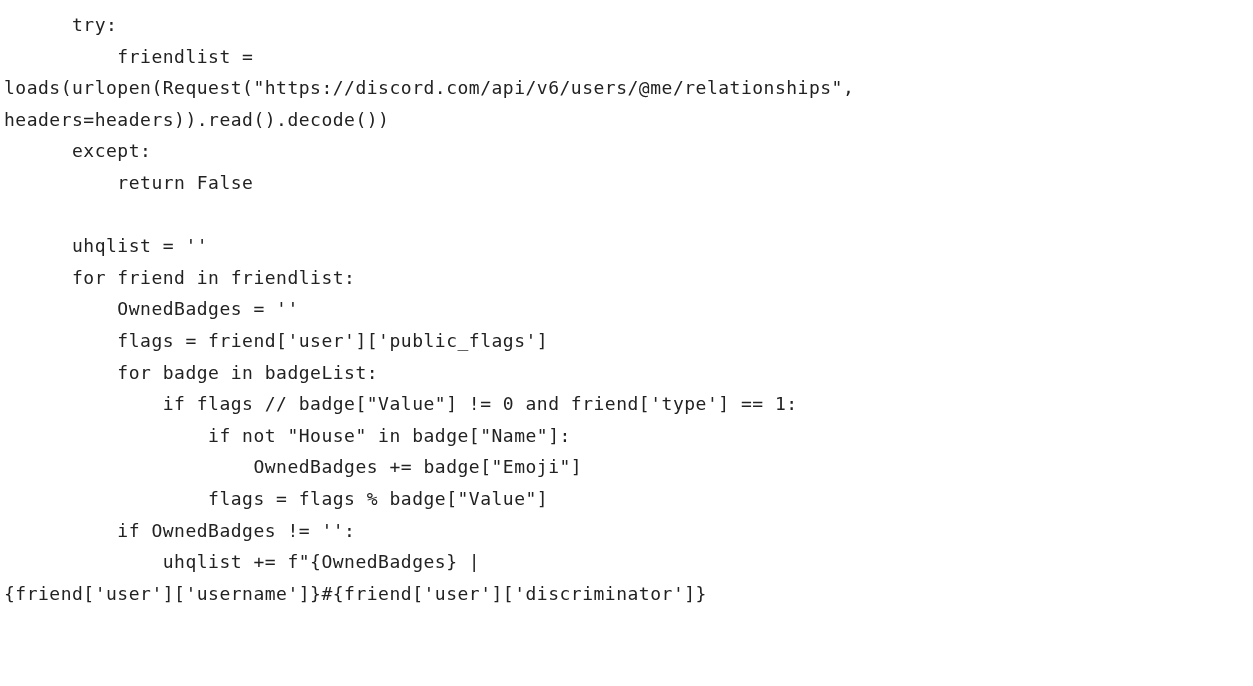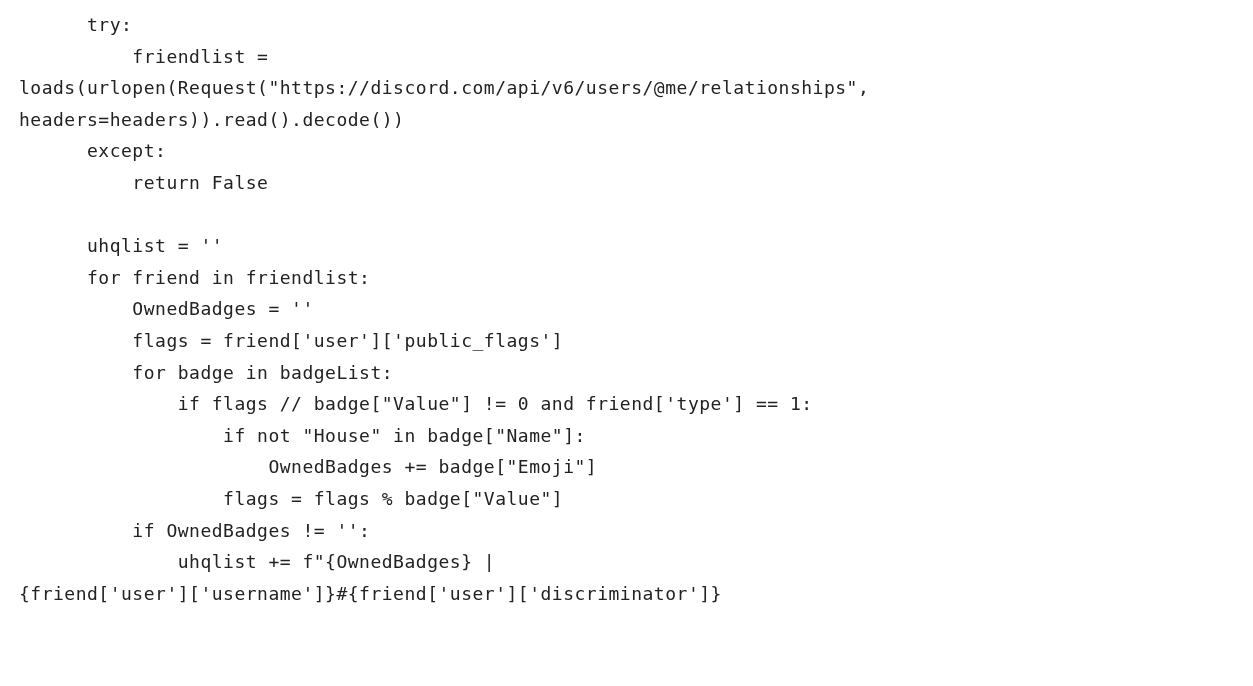--- a/index.html
+++ b/index.html
@@ -7,21 +7,21 @@
       padding: 0;
       background: #ffffff;
       font-family: "Courier New", Courier, monospace;
       font-size: 18px;
       line-height: 1.7;
       color: #222;
       letter-spacing: 0.5px;
     }
     pre {
       margin: 0;
-      padding: 10px 19px;
+      padding: 10px 4px;
       white-space: pre;
       font-family: inherit;
       font-size: inherit;
     }
   </style>
 </head>
 <body>
 
 <pre><code>      try:
           friendlist =

